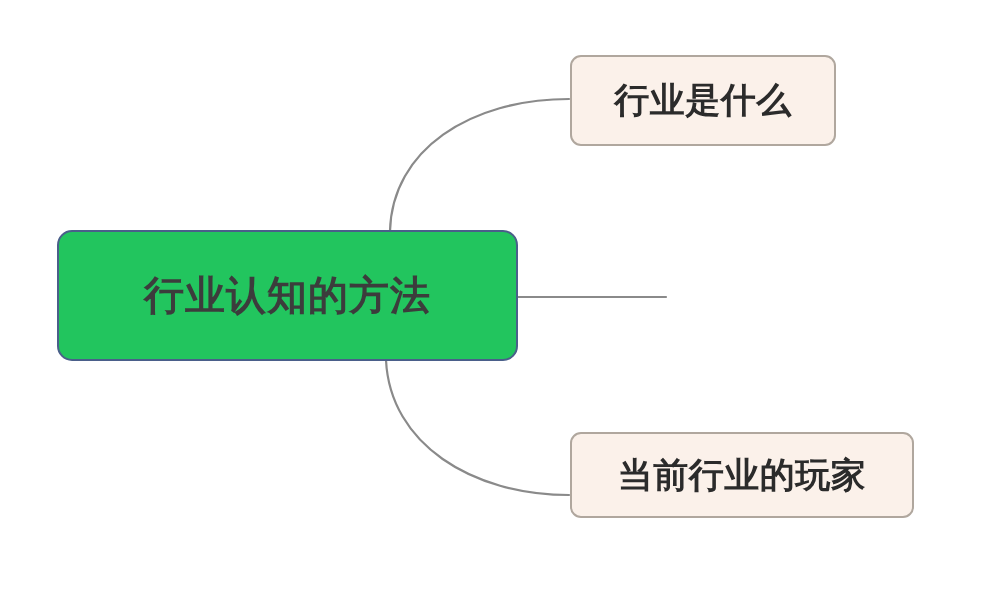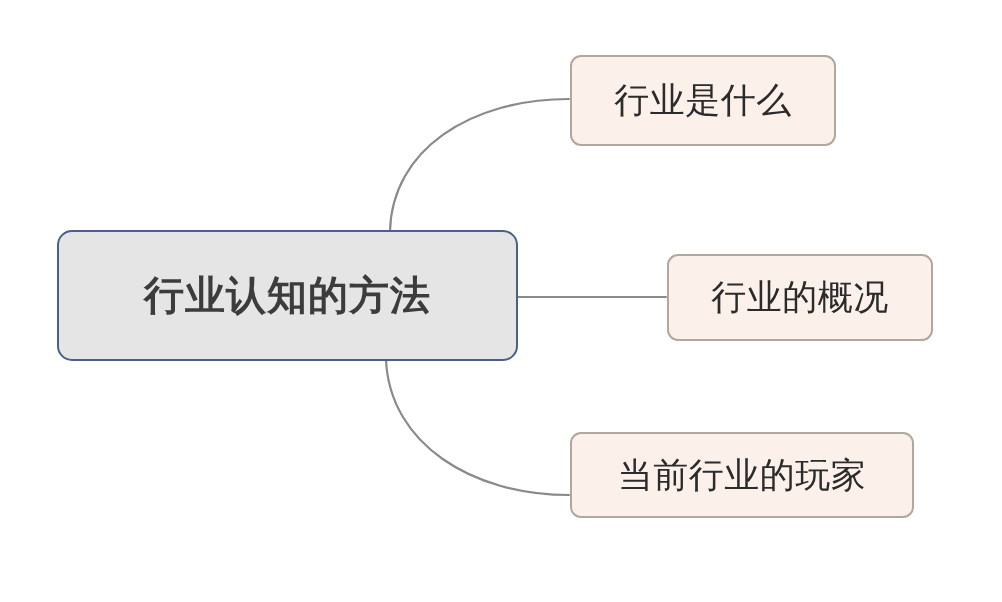--- a/index.html
+++ b/index.html
@@ -33,35 +33,35 @@
     align-items: center;
     justify-content: center;
     text-align: center;
     white-space: nowrap;
   }
   .node-root {
     left: 57px;
     top: 230px;
     width: 461px;
     height: 131px;
-    background: #e5e5e5;
+    background: #22c55e;
     border: 2.5px solid #4a5f8a;
     border-radius: 15px;
     color: #3c3c3c;
     font-size: 40px;
     font-weight: bold;
     letter-spacing: 1px;
   }
   .node-child {
     background: #fbf1ea;
     border: 2px solid #b0a79e;
     border-radius: 11px;
     color: #2b2b2b;
     font-size: 35px;
-    font-weight: normal;
+    font-weight: bold;
     letter-spacing: 0.5px;
   }
   .node-child-1 {
     left: 570px;
     top: 55px;
     width: 266px;
     height: 91px;
   }
   .node-child-2 {
     left: 667px;
@@ -88,21 +88,18 @@
   </svg>
 
   <div class="node node-root">
     <span>行业认知的方法</span>
   </div>
 
   <div class="node node-child node-child-1">
     <span>行业是什么</span>
   </div>
 
-  <div class="node node-child node-child-2">
-    <span>行业的概况</span>
-  </div>
 
   <div class="node node-child node-child-3">
     <span>当前行业的玩家</span>
   </div>
 
 </div>
 
 </body></html>

